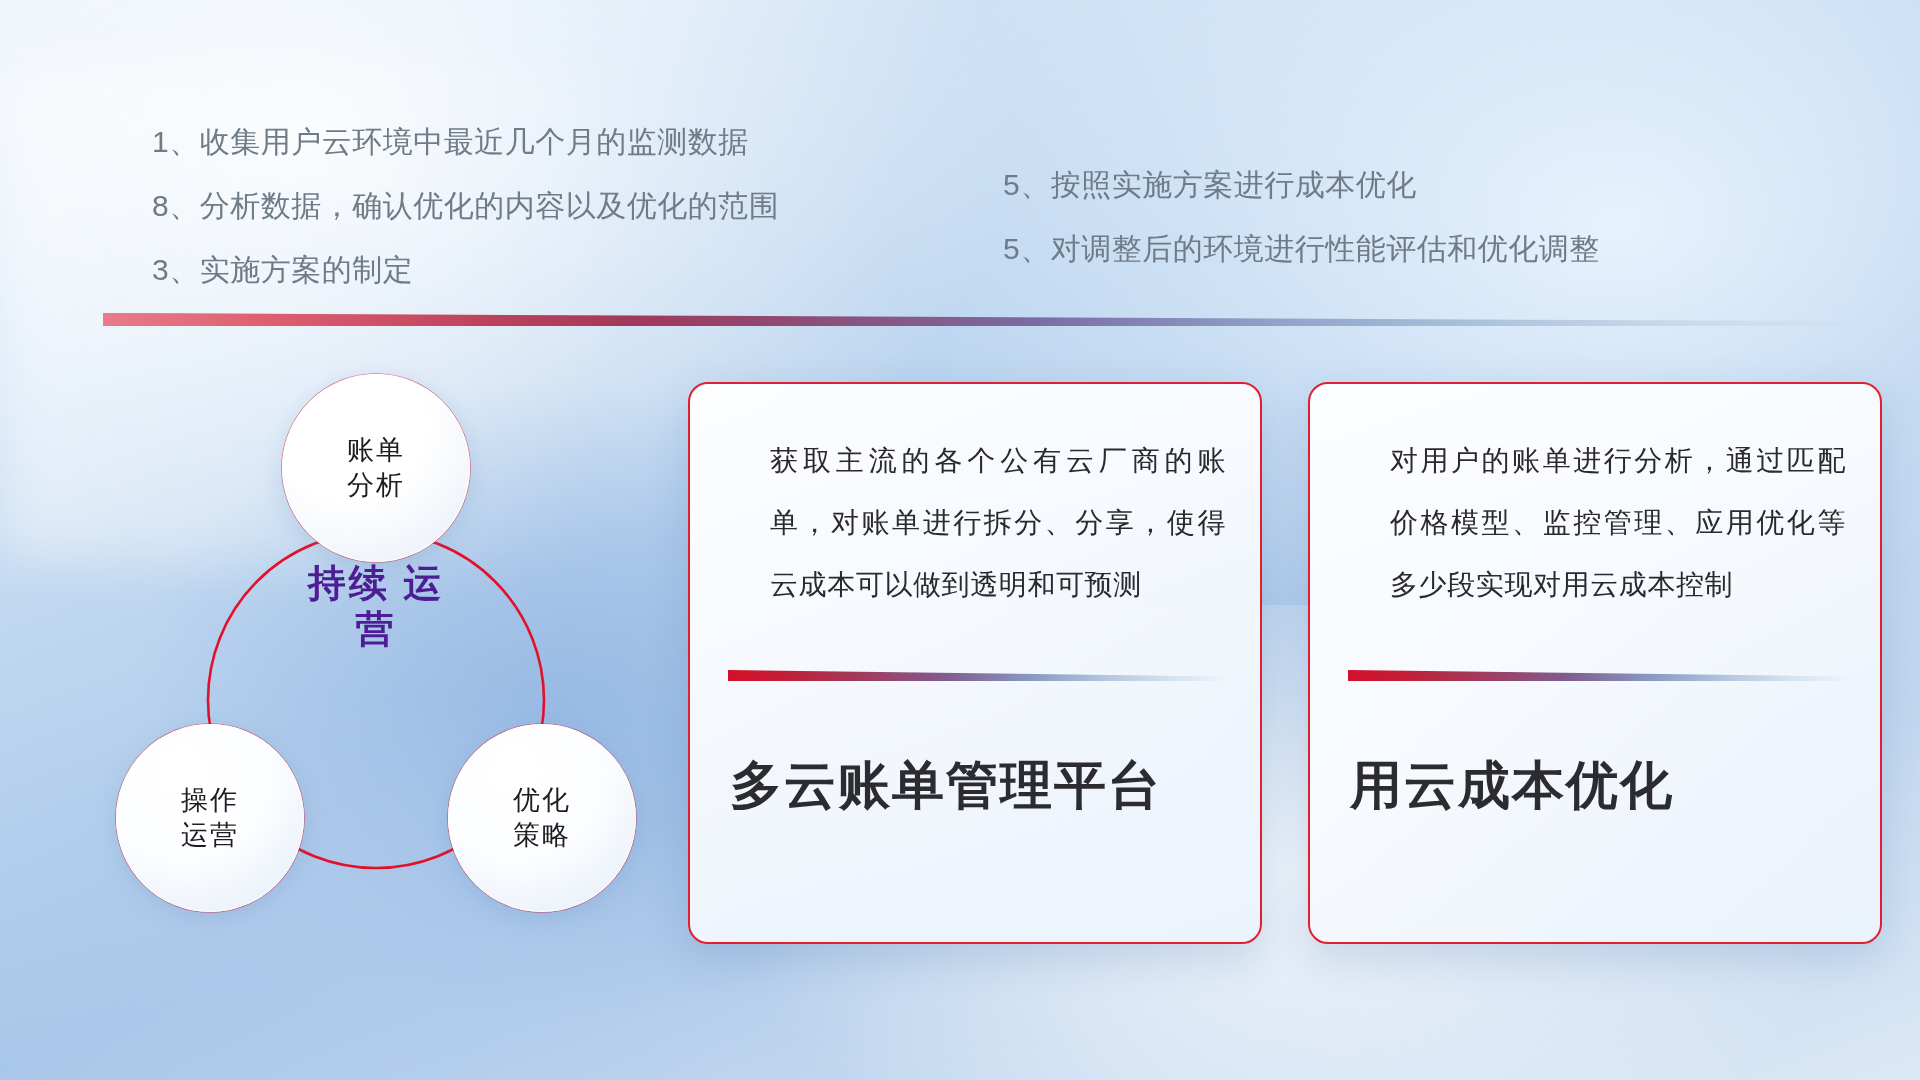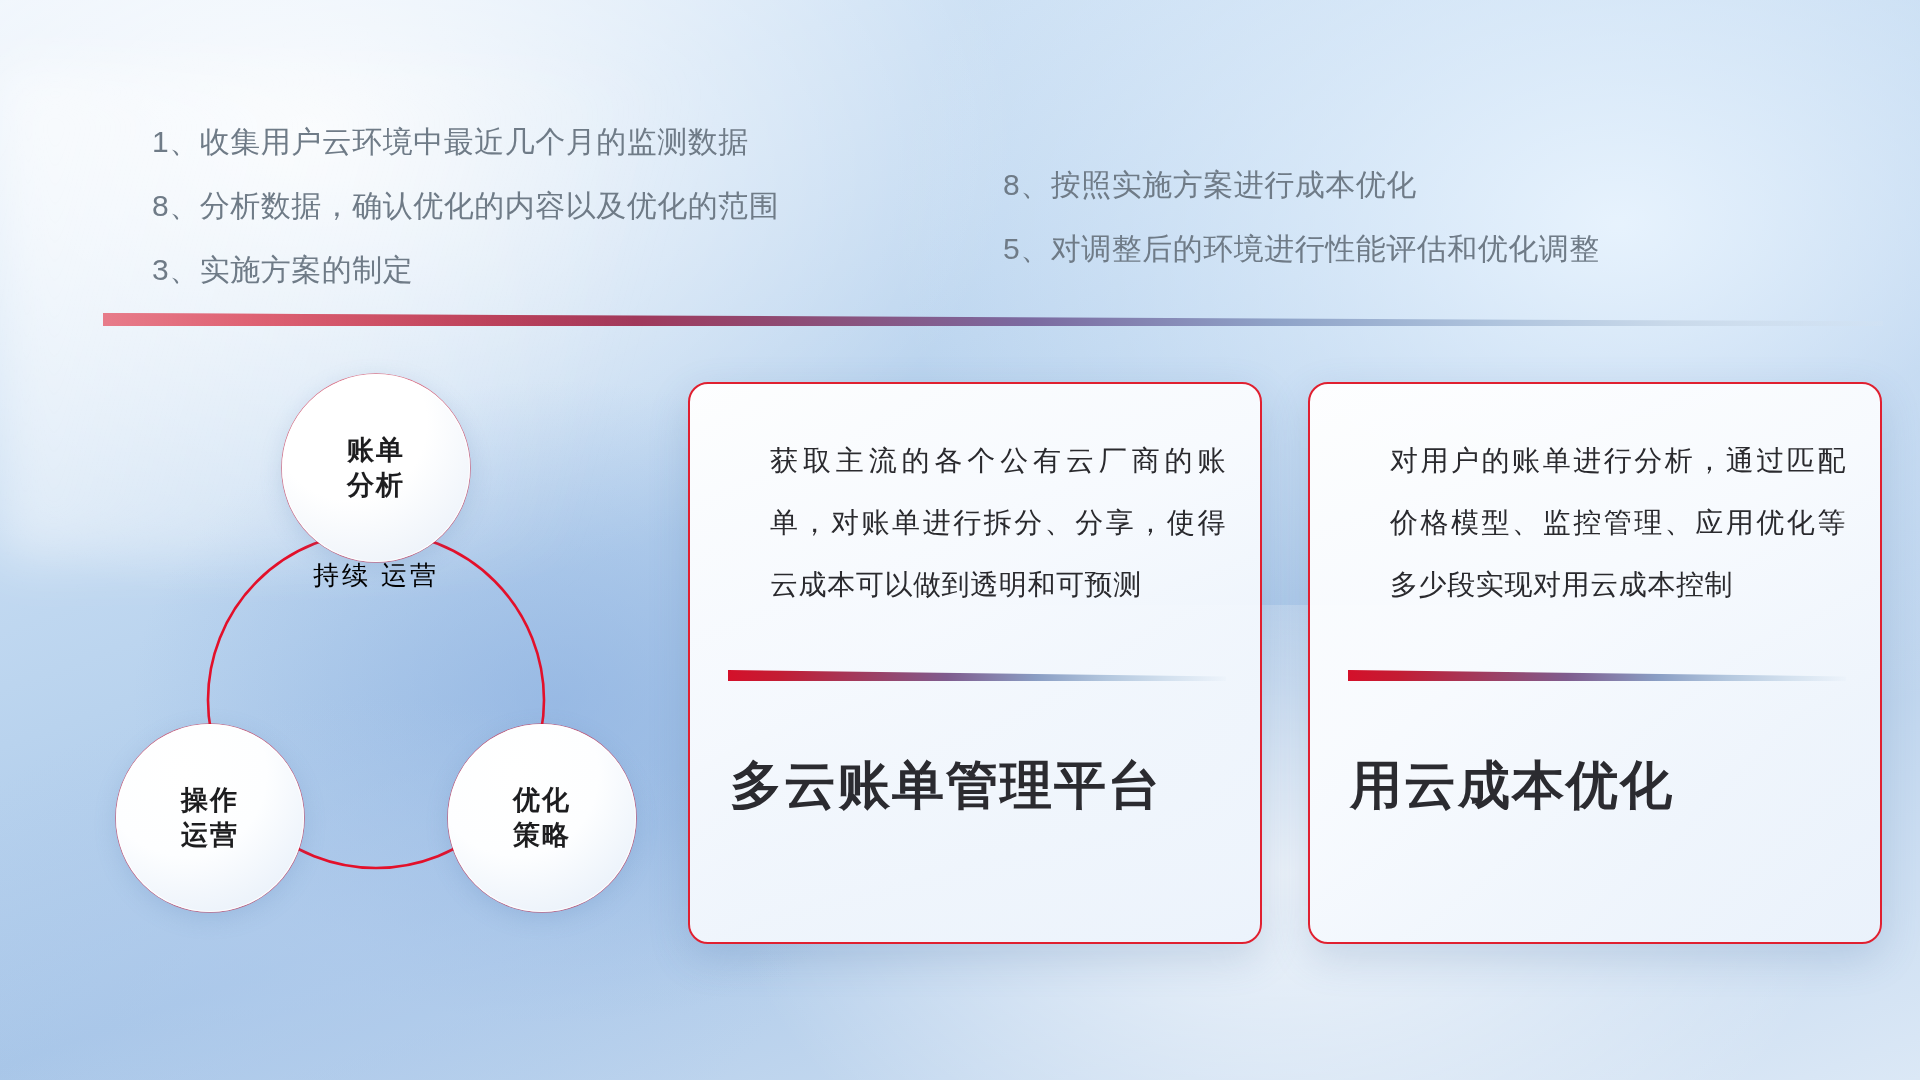--- a/index.html
+++ b/index.html
@@ -77,21 +77,21 @@
 
   
   #venn{ position:absolute; left:96px; top:352px; width:560px; height:600px; }
   #venn svg{ position:absolute; left:0; top:0; }
   .bubble{
     position:absolute;
     border-radius:50%;
     display:flex; flex-direction:column;
     align-items:center; justify-content:center;
     color:#1d1d1f;
-    font-weight:700;
+    font-weight:400;
     letter-spacing:2px;
     line-height:1.28;
     text-align:left;
   }
   .bubble span{ display:block; }
   .bub-top{
     left:186px; top:22px; width:188px; height:188px;
     font-size:27px;
     background:radial-gradient(circle at 36% 26%, #ffffff 0%, #ffffff 42%, #f2f6fb 72%, #e6eef8 100%);
     box-shadow:0 6px 22px rgba(90,130,180,.22), inset 0 0 0 1px rgba(255,255,255,.9);
@@ -105,23 +105,23 @@
   .bub-br{
     left:352px; top:372px; width:188px; height:188px;
     font-size:27px;
     background:radial-gradient(circle at 36% 26%, #ffffff 0%, #fdfeff 45%, #eef4fb 75%, #e2ecf7 100%);
     box-shadow:0 6px 22px rgba(90,130,180,.22), inset 0 0 0 1px rgba(255,255,255,.9);
   }
   .center-label{
     position:absolute;
     left:202px; top:208px; width:156px;
     text-align:center;
-    color:#000000;
-    font-size:26px;
-    font-weight:400;
+    color:#4c1d95;
+    font-size:38px;
+    font-weight:700;
     line-height:1.22;
     letter-spacing:3px;
     z-index:6;
   }
 
   
   .card{
     position:absolute;
     top:382px; width:574px; height:562px;
     border:2px solid #e02030;
@@ -174,21 +174,21 @@
   <div class="bg-streak"></div>
 </div>
 
 <div id="toplist">
   <div class="list-col col-left">
     <div class="list-item">1、收集用户云环境中最近几个月的监测数据</div>
     <div class="list-item">8、分析数据，确认优化的内容以及优化的范围</div>
     <div class="list-item">3、实施方案的制定</div>
   </div>
   <div class="list-col col-right">
-    <div class="list-item">8、按照实施方案进行成本优化</div>
+    <div class="list-item">5、按照实施方案进行成本优化</div>
     <div class="list-item">5、对调整后的环境进行性能评估和优化调整</div>
   </div>
 </div>
 
 <div id="divider">
   <div class="wedge"></div>
   <div class="wedge-hi"></div>
 </div>
 
 <div id="venn">

